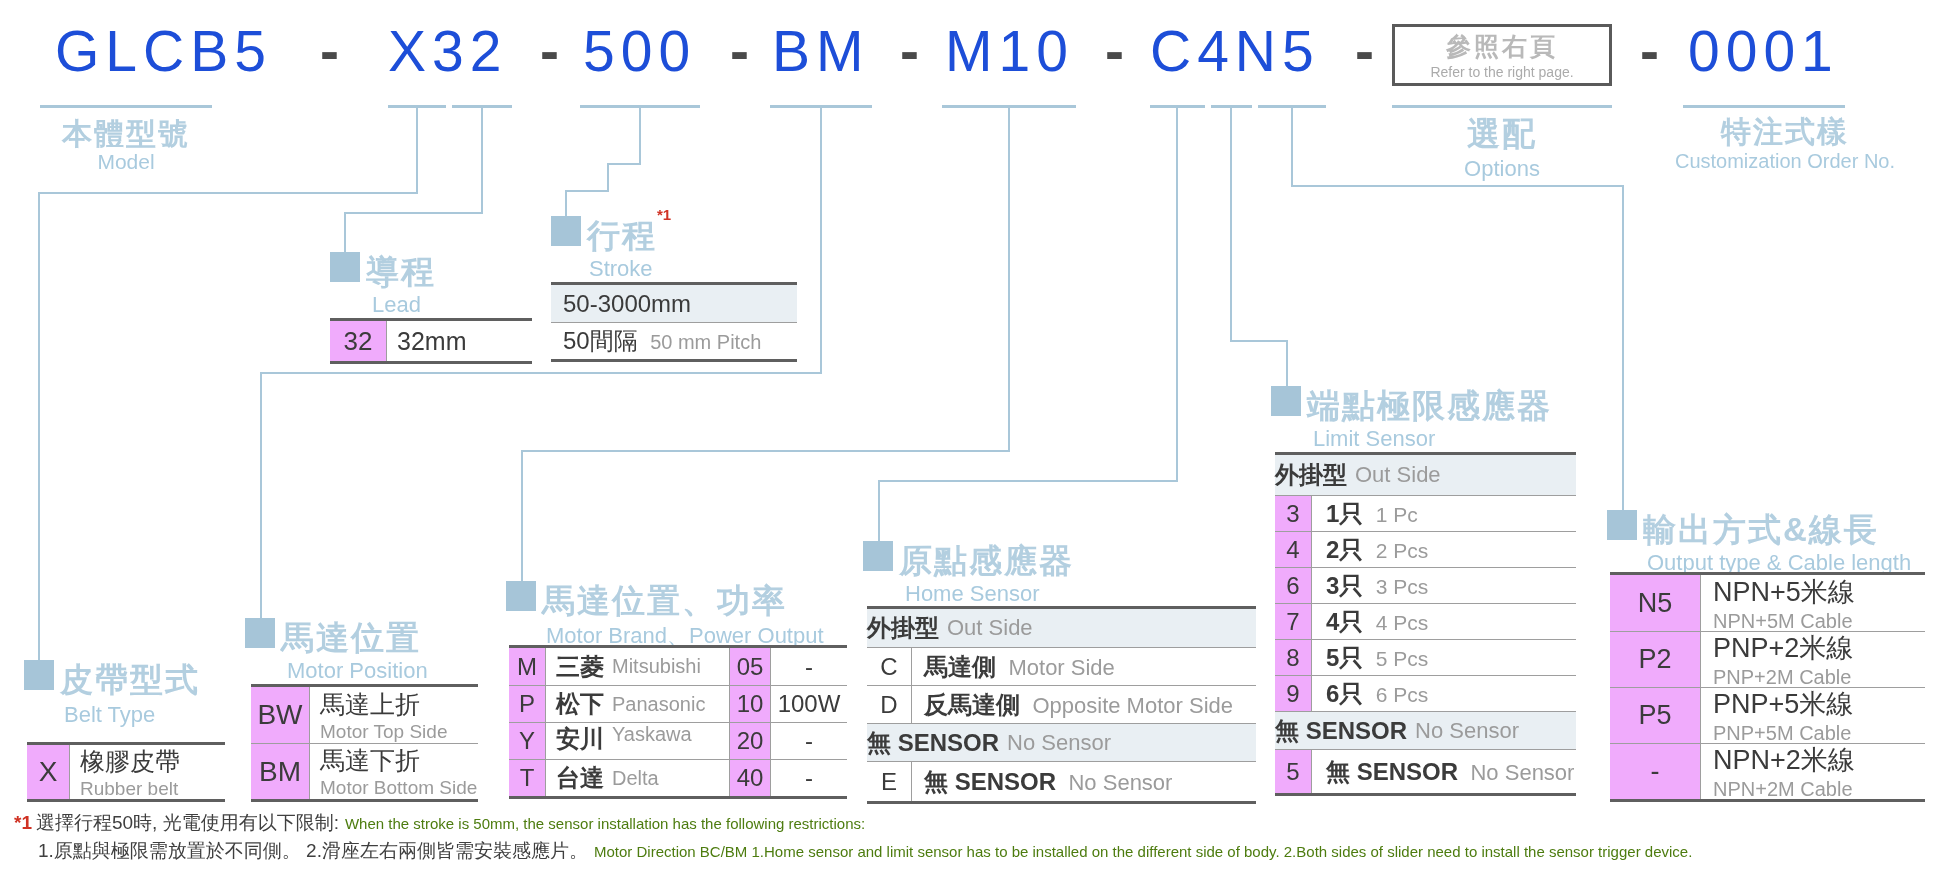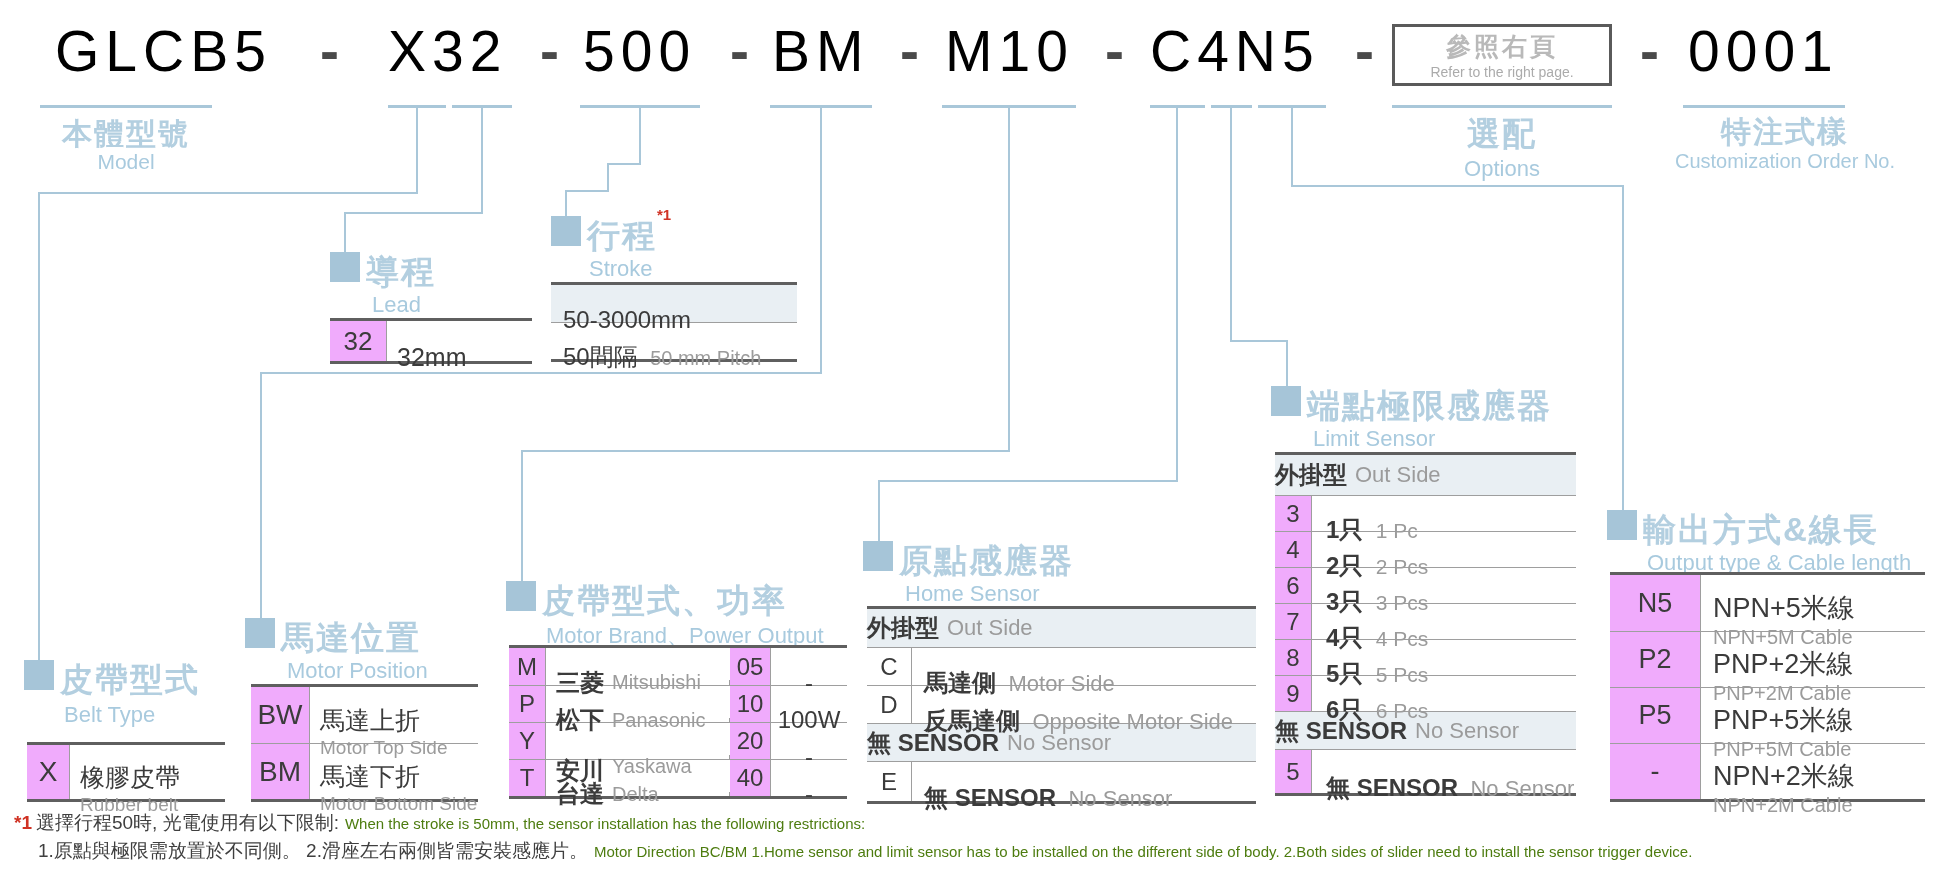--- a/index.html
+++ b/index.html
@@ -1,34 +1,34 @@
 <!DOCTYPE html>
 <html><head>
 <meta charset="utf-8">
 <style>
   html,body{margin:0;padding:0;background:#fff;}
   #canvas{position:relative;width:1947px;height:873px;background:#fff;overflow:hidden;
           font-family:"Liberation Sans","DejaVu Sans",sans-serif;}
-  .seg{position:absolute;top:18px;font-size:57px;color:#000000;letter-spacing:6px;white-space:nowrap;}
+  .seg{position:absolute;top:18px;font-size:57px;color:#1d4ed8;letter-spacing:6px;white-space:nowrap;}
   .dash{position:absolute;top:18px;font-size:57px;color:#4a4a4a;font-weight:bold;}
   .ul{position:absolute;top:105px;height:3px;background:#a9c7d9;}
   .cl{position:absolute;background:#a9c7d9;}
   .v{width:2px;} .h{height:2px;}
   .sq{position:absolute;width:30px;height:30px;background:#a6c5d8;}
   .stitle{position:absolute;font-size:33px;color:#b3cfe0;letter-spacing:2px;white-space:nowrap;font-weight:bold;}
   .ssub{position:absolute;font-size:22px;color:#a8cade;white-space:nowrap;}
   .lbl-zh{position:absolute;font-size:30px;color:#b3cfe0;text-align:center;letter-spacing:2px;font-weight:bold;}
   .lbl-en{position:absolute;font-size:21px;color:#a8cade;text-align:center;}
   .tbl{position:absolute;border-top:3px solid #5f5f5f;border-bottom:3px solid #5f5f5f;background:#fff;}
   .trow{display:flex;align-items:center;box-sizing:border-box;}
   .trow + .trow{border-top:1.5px solid #9e9e9e;}
   .tcode{display:flex;align-items:center;justify-content:center;align-self:stretch;
          background:#f0abfc;color:#3b3b3b;border-right:1.5px solid #9e9e9e;flex-shrink:0;}
   .tcode.nobg{background:#fff;}
-  .tcell{padding-left:10px;box-sizing:border-box;margin-top:32px;}
+  .tcell{padding-left:10px;box-sizing:border-box;}
   .zh{color:#3b3b3b;}
   .en{color:#9b9b9b;}
   .b{font-weight:bold;}
   .thead{background:#e9eff3;}
   .inline-en{margin-left:8px;}
   .refbox{position:absolute;left:1392px;top:24px;width:220px;height:62px;border:3px solid #5a5a5a;
           box-sizing:border-box;text-align:center;}
   .refbox .rb-zh{font-size:25px;color:#b9b9b9;letter-spacing:3px;margin-top:3px;font-weight:bold;}
   .refbox .rb-en{font-size:14px;color:#ababab;margin-top:1px;}
   .note-ref{position:absolute;color:#d03224;font-size:15px;font-weight:bold;}
@@ -169,21 +169,21 @@
     <div class="trow" style="height:56px">
       <div class="tcode" style="width:58px;font-size:28px">BM</div>
       <div class="tcell">
         <div class="zh" style="font-size:25px">馬達下折</div>
         <div class="en" style="font-size:19px">Motor Bottom Side</div>
       </div>
     </div>
   </div>
 
   <div class="sq" style="left:506px;top:581px"></div>
-  <div class="stitle" style="left:542px;top:579px">皮帶型式、功率</div>
+  <div class="stitle" style="left:542px;top:579px">馬達位置、功率</div>
   <div class="ssub" style="left:546px;top:621px">Motor Brand、Power Output</div>
   <div class="tbl" style="left:509px;top:645px;width:338px">
     <div class="trow" style="height:37px">
       <div class="tcode" style="width:36px;font-size:24px">M</div>
       <div class="tcell" style="flex:1;border-right:1.5px solid #9e9e9e;align-self:stretch;display:flex;align-items:center">
         <span class="zh b" style="font-size:24px">三菱</span>
         <span class="en inline-en" style="font-size:20px">Mitsubishi</span>
       </div>
       <div class="tcode" style="width:40px;font-size:24px">05</div>
       <div class="tcell zh" style="width:76px;text-align:center;font-size:24px;padding-left:0">-</div>

